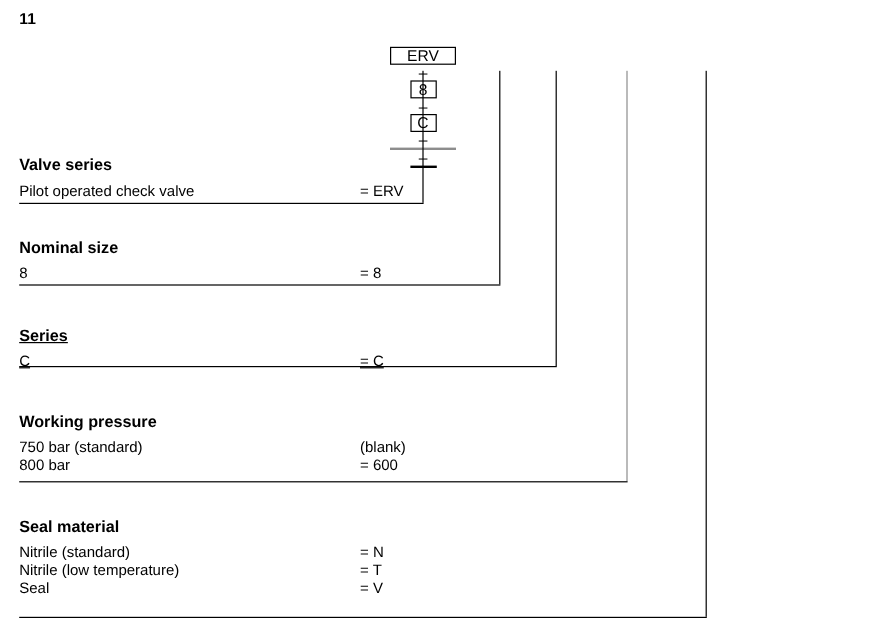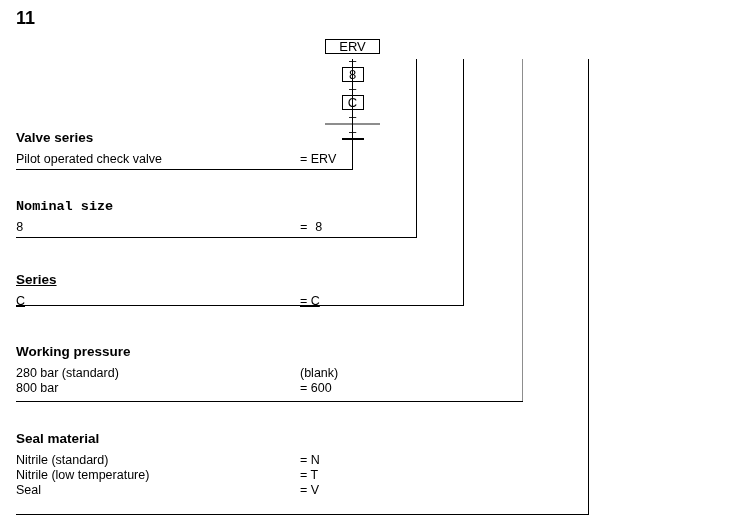--- a/index.html
+++ b/index.html
@@ -21,21 +21,21 @@
   }
 
   
   .title-row {
     position: absolute;
     left: 16px;
     top: 8px;
     display: flex;
     align-items: baseline;
     font-weight: bold;
-    font-size: 18px;
+    font-size: 13px;
     letter-spacing: 0.1px;
   }
   .title-num { width: 26px; }
   .title-text { white-space: nowrap; }
 
   
   .code-strip {
     position: absolute;
     left: 325px;
     top: 39px;
@@ -148,21 +148,21 @@
     <div class="sec-head">Valve series</div>
     <div class="sec-rows">
       <div class="sec-row">
         <span class="row-label">Pilot operated check valve</span>
         <span class="row-value">= ERV</span>
       </div>
     </div>
   </div>
   <div class="hrule" style="top:169px; width:337px;"></div>
 
-  <div class="section" style="top:199px;font-family:Liberation Mono, monospace;">
+  <div class="section" style="top:199px;">
     <div class="sec-head">Nominal size</div>
     <div class="sec-rows">
       <div class="sec-row">
         <span class="row-label">8</span>
         <span class="row-value">= 8</span>
       </div>
     </div>
   </div>
   <div class="hrule" style="top:237px; width:401px;"></div>
 
@@ -174,21 +174,21 @@
         <span class="row-value">= C</span>
       </div>
     </div>
   </div>
   <div class="hrule" style="top:305px; width:448px;"></div>
 
   <div class="section" style="top:344px;">
     <div class="sec-head">Working pressure</div>
     <div class="sec-rows">
       <div class="sec-row">
-        <span class="row-label">280 bar (standard)</span>
+        <span class="row-label">750 bar (standard)</span>
         <span class="row-value">(blank)</span>
       </div>
       <div class="sec-row">
         <span class="row-label">800 bar</span>
         <span class="row-value">= 600</span>
       </div>
     </div>
   </div>
   <div class="hrule" style="top:401px; width:507px;"></div>
 

